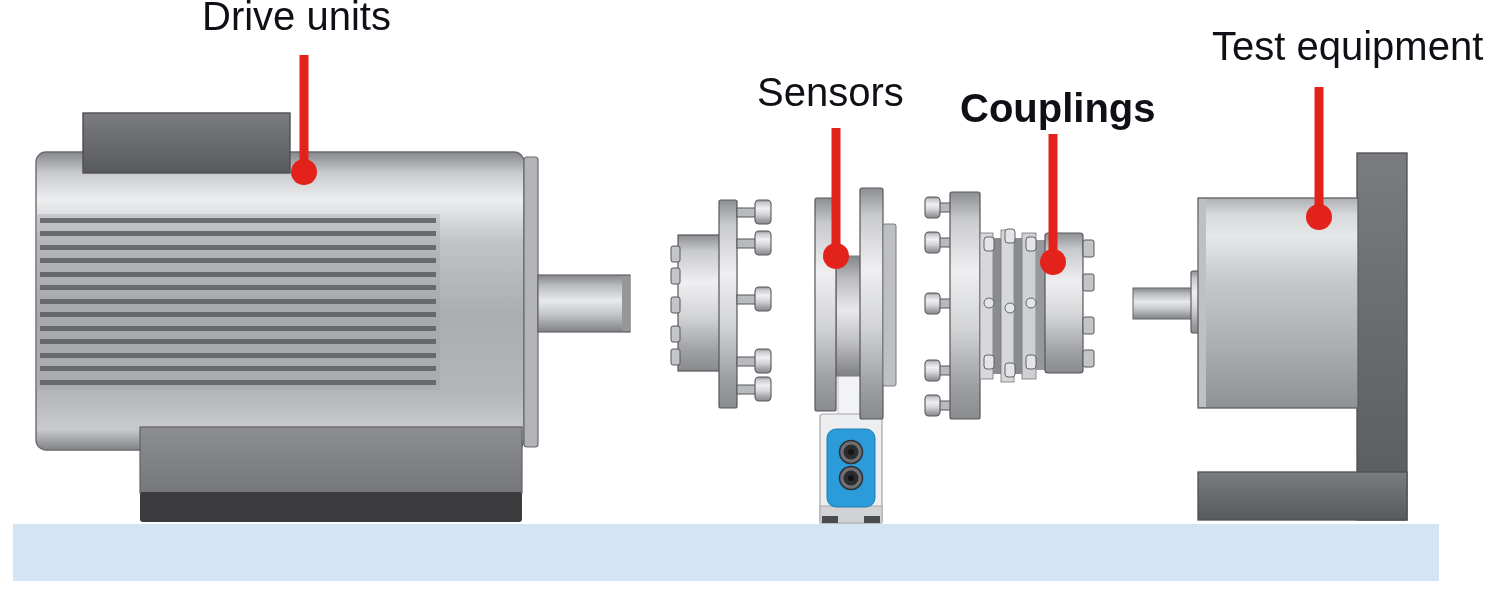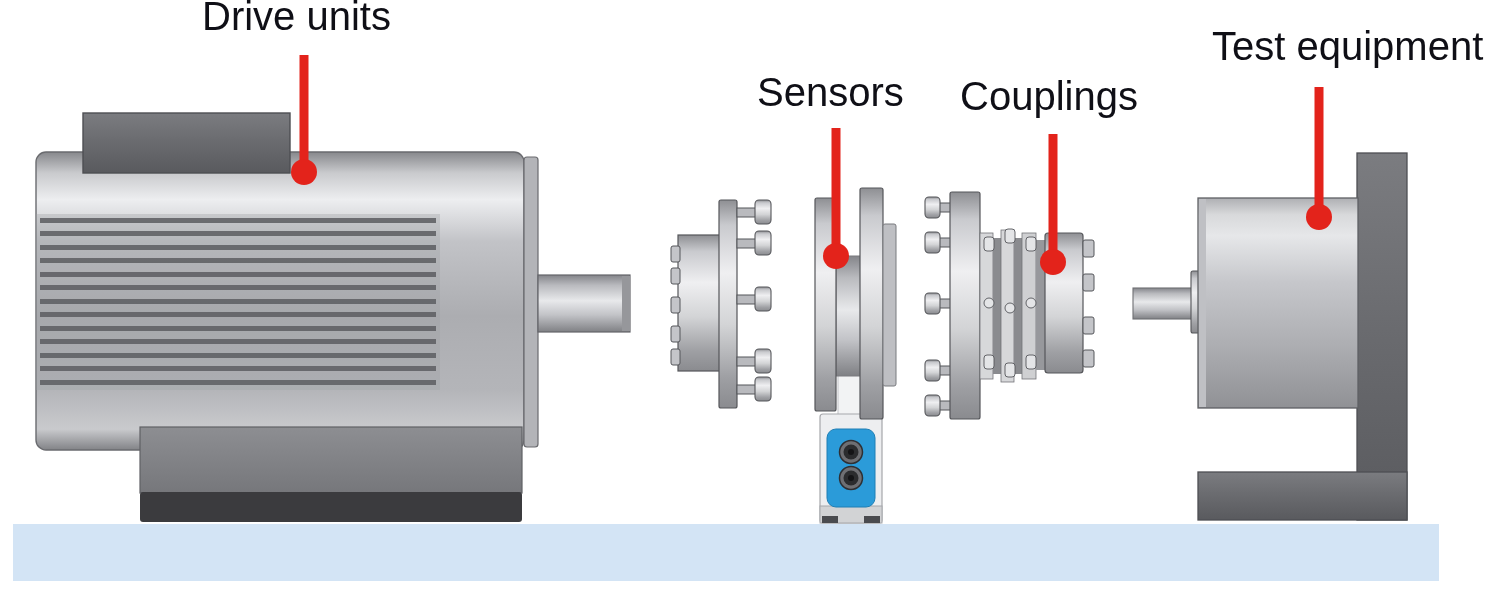--- a/index.html
+++ b/index.html
@@ -220,16 +220,16 @@
       <circle cx="1053" cy="262" r="13" fill="#E3231B"></circle>
     </g>
     <g>
       <line x1="1319" y1="87" x2="1319" y2="217" stroke="#E3231B" stroke-width="9"></line>
       <circle cx="1319" cy="217" r="13" fill="#E3231B"></circle>
     </g>
   </svg>
 
   <div class="label" style="left:202px; top:-4px;">Drive units</div>
   <div class="label" style="left:757px; top:72px;">Sensors</div>
-  <div class="label" style="left:960px; top:76px;">Couplings</div>
+  <div class="label" style="left:960px; top:88px;font-weight:bold;">Couplings</div>
   <div class="label" style="left:1212px; top:26px;">Test equipment</div>
 
 </div>
 
 </body></html>

